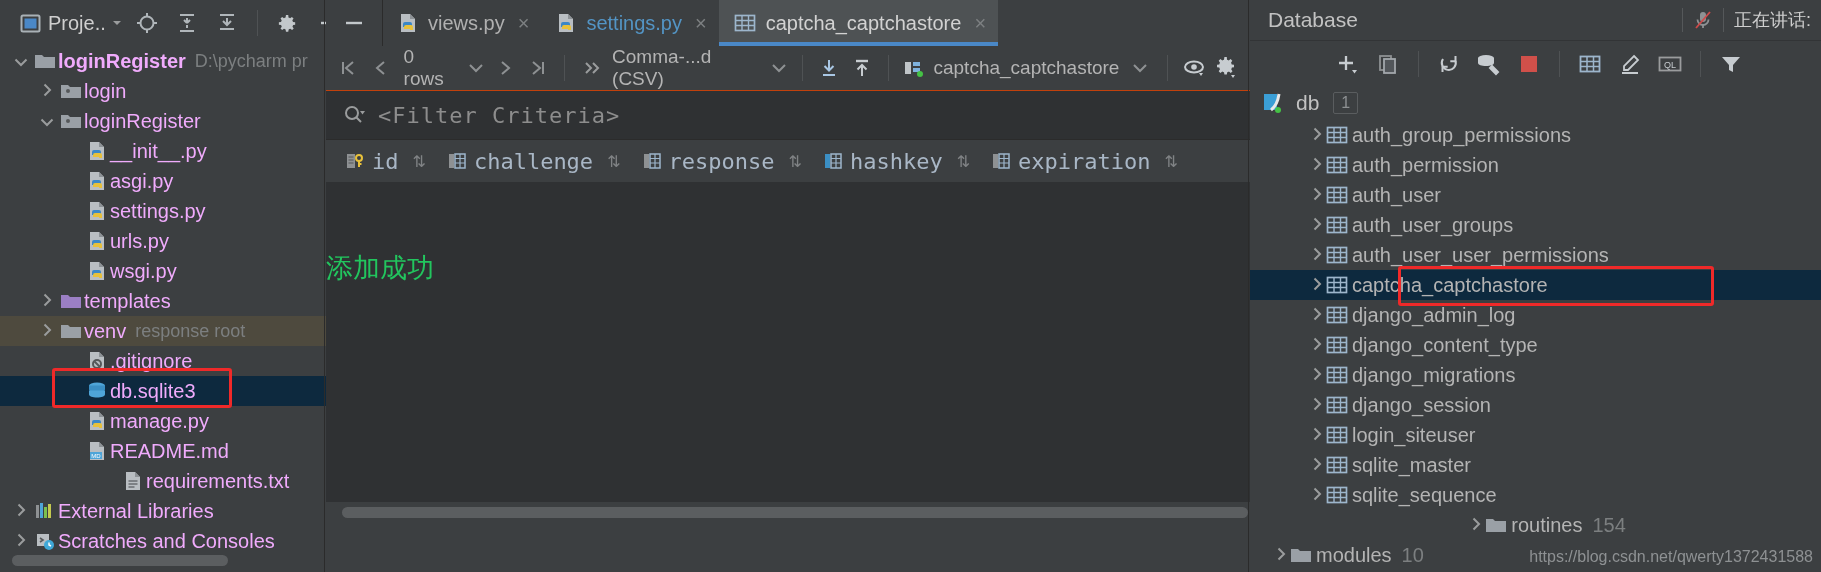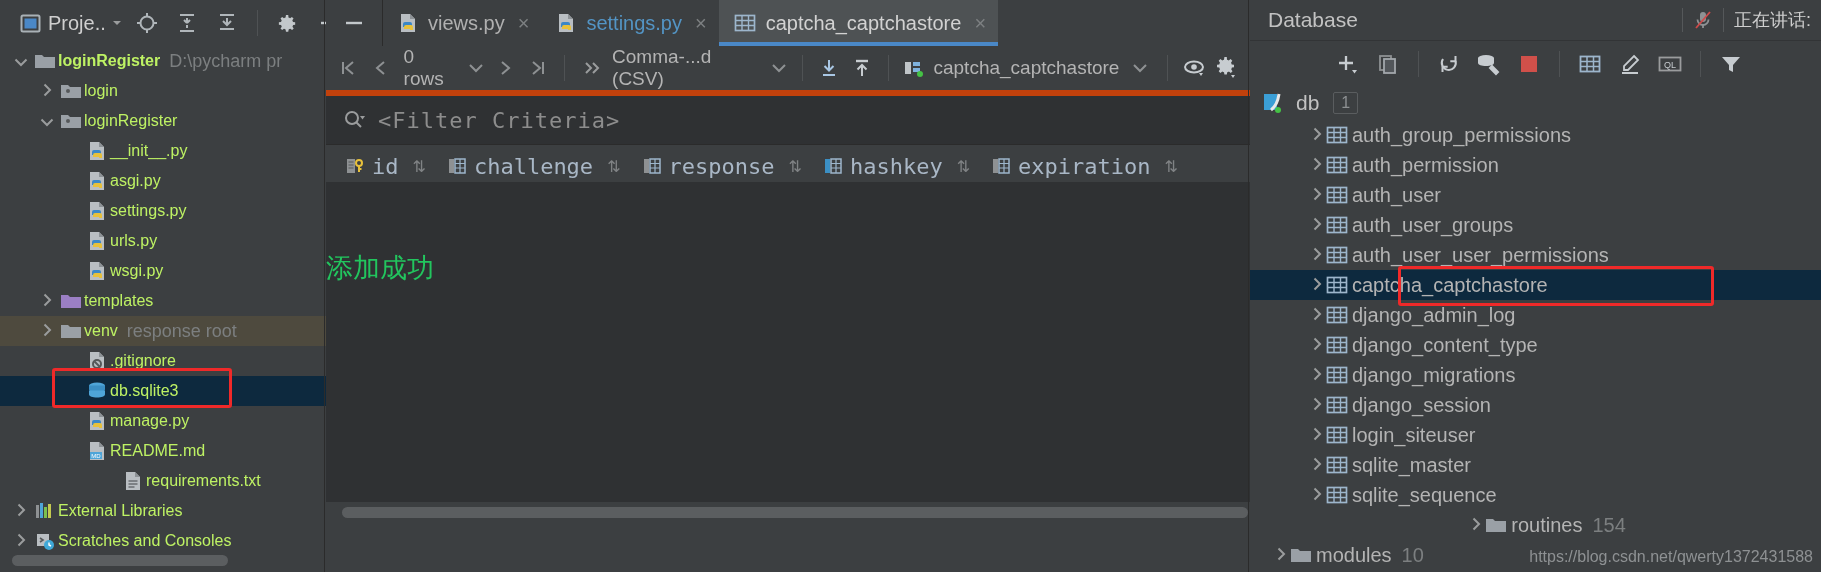--- a/index.html
+++ b/index.html
@@ -23,21 +23,21 @@
   .left{position:absolute;left:0;top:0;width:326px;height:572px;background:#3c3f41;}
   .left-toolbar{height:46px;display:flex;align-items:center;padding-left:14px;gap:0px;background:#3c3f41;}
   .tb-btn{width:40px;height:34px;display:flex;align-items:center;justify-content:center;flex:none;}
   .proj-btn{display:flex;align-items:center;gap:7px;height:32px;padding:0 6px;flex:none;}
   .proj-label{font-size:20px;color:#cfcfcf;}
 
   .tree{position:absolute;left:0;top:46px;width:326px;bottom:22px;background:#3c3f41;overflow:hidden;}
   .tnode{height:30px;display:flex;align-items:center;white-space:nowrap;position:relative;}
   .tnode .arrow{width:22px;text-align:center;color:#9a9c9d;font-size:15px;flex:none;}
   .tnode .ticon{width:26px;display:flex;align-items:center;justify-content:center;flex:none;}
-  .tnode .tlabel{font-size:16px;color:#bef264;}
+  .tnode .tlabel{font-size:20px;color:#f0abfc;}
   .tnode .tsub{font-size:18px;color:#7c7f80;margin-left:9px;}
   .tnode.sel-venv{background:#4e4a3e;}
   .tnode.sel-db{background:#0d293e;}
   .bold{font-weight:bold;color:#d6d6d6;}
   .blue-txt{color:#5394c4;}
   .olive{color:#a9b356;}
 
   .redbox{position:absolute;border:3px solid #ef2929;border-radius:3px;pointer-events:none;}
 
   .hscroll{position:absolute;left:0;bottom:0;width:326px;height:22px;background:#3c3f41;}
@@ -53,21 +53,21 @@
   .tab.active:after{content:"";position:absolute;left:0;right:0;bottom:0;height:4px;background:#4a88c7;}
   .tab .blue-name{color:#5394c4;}
 
   .data-toolbar{height:44px;display:flex;align-items:center;padding:0 6px;background:#3c3f41;}
   .nav-btn{width:34px;height:30px;display:flex;align-items:center;justify-content:center;color:#8e9193;font-size:20px;}
   .rows-lbl{font-size:19px;color:#b4b4b4;padding:0 6px;}
   .chev{width:26px;display:flex;align-items:center;justify-content:center;}
   .csv-lbl{font-size:19px;color:#b4b4b4;padding:0 4px;}
   .dbsel{display:flex;align-items:center;gap:8px;font-size:19px;color:#b4b4b4;padding:0 4px;}
 
-  .filterbar{height:48px;display:flex;align-items:center;background:#2f3133;border-top:6px solid #c2410c;border-bottom:1px solid #2b2b2b;padding-left:16px;}
+  .filterbar{height:48px;display:flex;align-items:center;background:#2f3133;border-top:1px solid #c2410c;border-bottom:1px solid #2b2b2b;padding-left:16px;}
   .filter-txt{font-family:"DejaVu Sans Mono", monospace;font-size:22px;color:#8d8d8d;letter-spacing:1px;margin-left:12px;}
 
   .gridhead{height:42px;display:flex;align-items:center;background:#3c3f41;border-bottom:1px solid #2b2b2b;padding-left:14px;}
   .col{display:flex;align-items:center;gap:6px;padding:0 6px;font-family:"DejaVu Sans Mono", monospace;font-size:22px;color:#a9b7c6;}
   .col .sortarr{color:#808385;font-size:16px;margin:0 10px 0 8px;font-family:"Liberation Sans",sans-serif;}
 
   .gridbody{position:absolute;left:0;right:0;top:182px;bottom:22px;background:#2f3133;}
   .toast{position:absolute;left:0;right:0;top:68px;text-align:left;color:#22c55e;font-size:27px;}
 
   .center-hscroll{position:absolute;left:0;bottom:0;right:0;height:22px;background:#3c3f41;}

